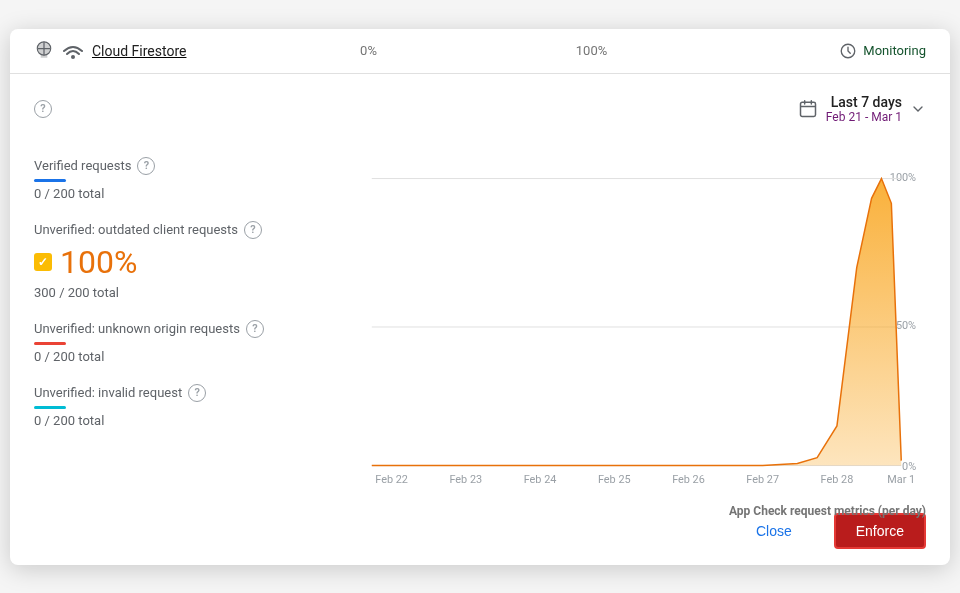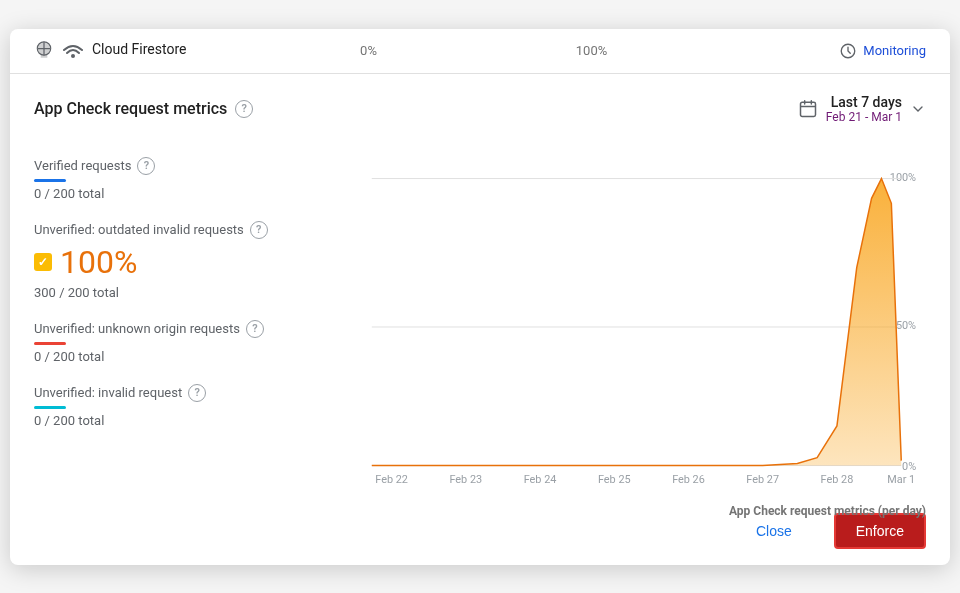--- a/index.html
+++ b/index.html
@@ -21,23 +21,24 @@
     }
     .top-bar {
       display: flex;
       align-items: center;
       padding: 12px 24px;
       border-bottom: 1px solid #e0e0e0;
       gap: 0;
     }
     .top-bar-service {
       display: flex;
-      align-items: flex-start;
+      align-items: center;
       gap: 8px;
       flex: 1;
+      text-decoration: underline;
     }
     .top-bar-service-name {
       font-size: 14px;
       color: #212121;
     }
     .top-bar-pct {
       flex: 1;
       text-align: center;
       color: #757575;
       font-size: 13px;
@@ -45,21 +46,21 @@
     .top-bar-pct-100 {
       flex: 1;
       text-align: center;
       color: #757575;
       font-size: 13px;
     }
     .top-bar-monitoring {
       display: flex;
       align-items: center;
       gap: 6px;
-      color: #1d4ed8;
+      color: #14532d;
       font-size: 13px;
       flex: 1;
       justify-content: flex-end;
     }
     .main-content {
       display: flex;
       flex-direction: column;
       padding: 20px 24px 0 24px;
     }
     .section-header {
@@ -253,21 +254,20 @@
         <circle cx="12" cy="12" r="9" stroke="#5f6368" stroke-width="1.8"></circle>
         <path d="M12 7v5l3 3" stroke="#5f6368" stroke-width="1.8" stroke-linecap="round"></path>
       </svg>
       <span>Monitoring</span>
     </div>
   </div>
 
   <div class="main-content">
     <div class="section-header">
       <div class="section-title">
-        <span>App Check request metrics</span>
         <span class="help-icon">?</span>
       </div>
       <div class="date-range">
         <svg width="20" height="20" viewBox="0 0 24 24" fill="none">
           <rect x="3" y="4" width="18" height="17" rx="2" stroke="#5f6368" stroke-width="1.8"></rect>
           <path d="M3 9h18" stroke="#5f6368" stroke-width="1.8"></path>
           <path d="M8 2v4M16 2v4" stroke="#5f6368" stroke-width="1.8" stroke-linecap="round"></path>
         </svg>
         <div class="date-range-text">
           <div class="main-label">Last 7 days</div>
@@ -287,21 +287,21 @@
           <div class="metric-label">
             <span>Verified requests</span>
             <span class="help-icon">?</span>
           </div>
           <div class="metric-line" style="background:#1a73e8;"></div>
           <div class="metric-count">0 / 200 total</div>
         </div>
 
         <div class="metric-item">
           <div class="metric-label">
-            <span>Unverified: outdated invalid requests</span>
+            <span>Unverified: outdated client requests</span>
             <span class="help-icon">?</span>
           </div>
           <div class="metric-large">
             <div class="checkbox-checked"></div>
             <span class="metric-large-value">100%</span>
           </div>
           <div class="metric-count">300 / 200 total</div>
         </div>
 
         <div class="metric-item">

